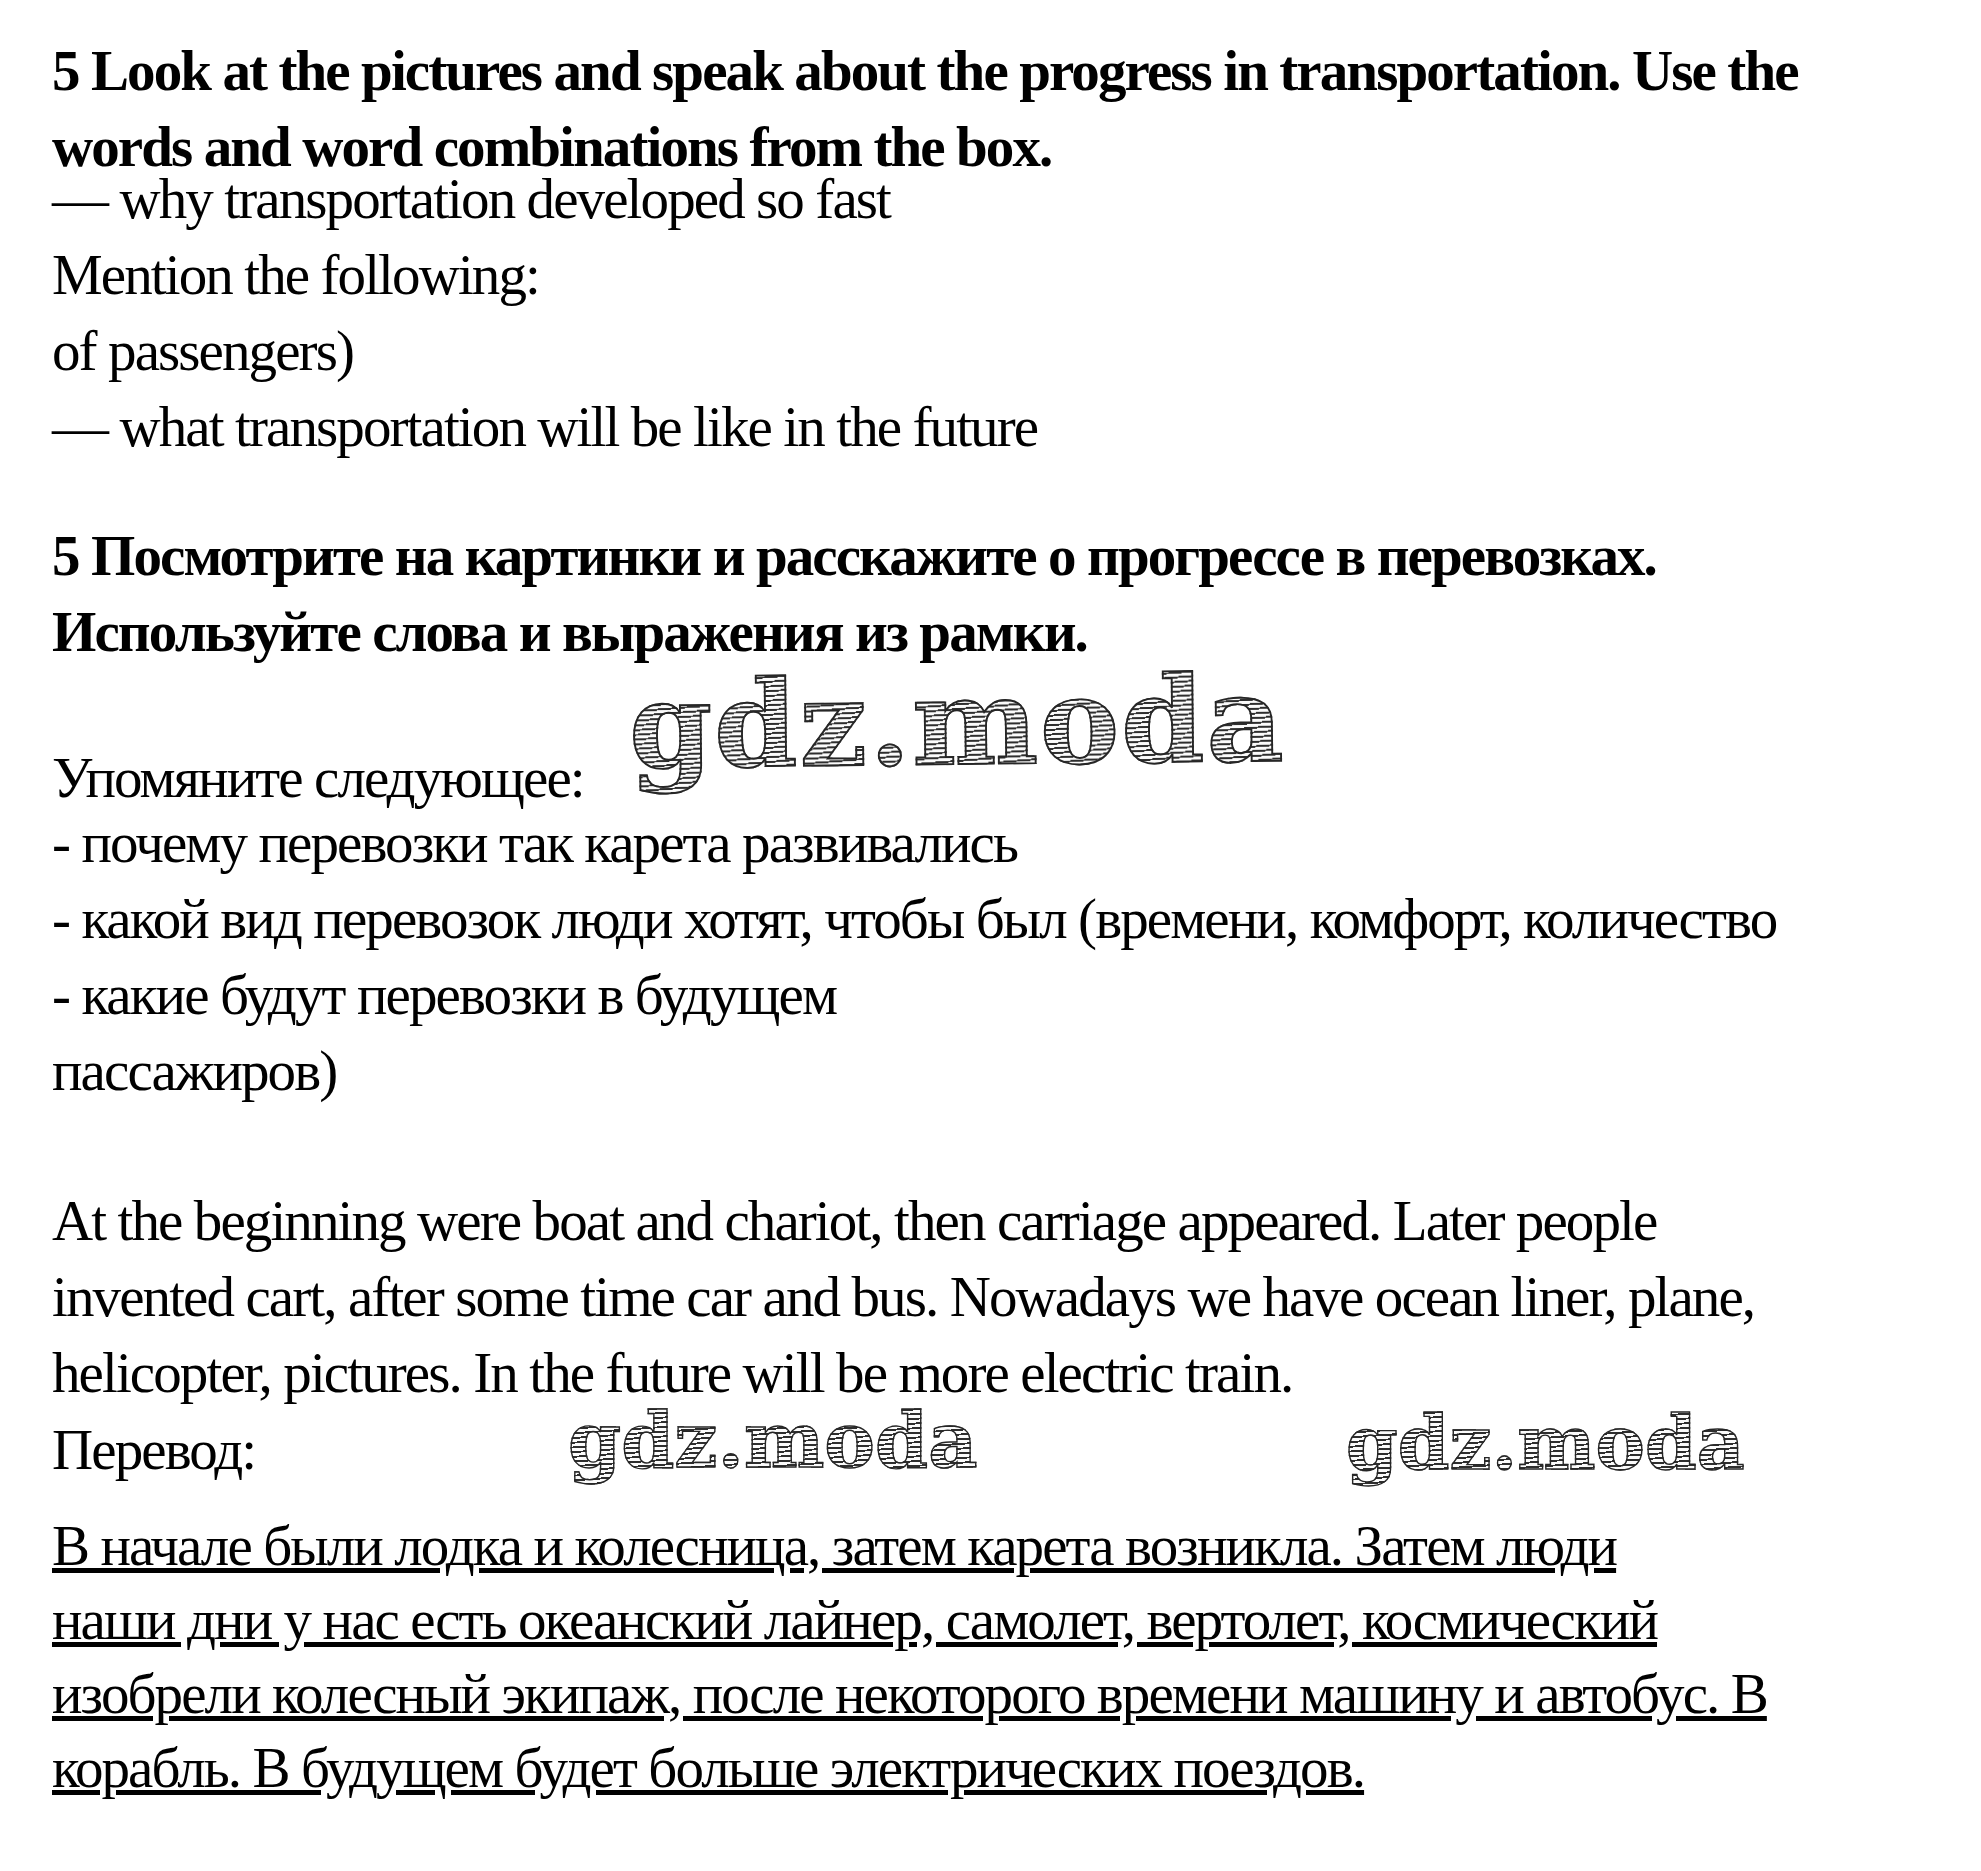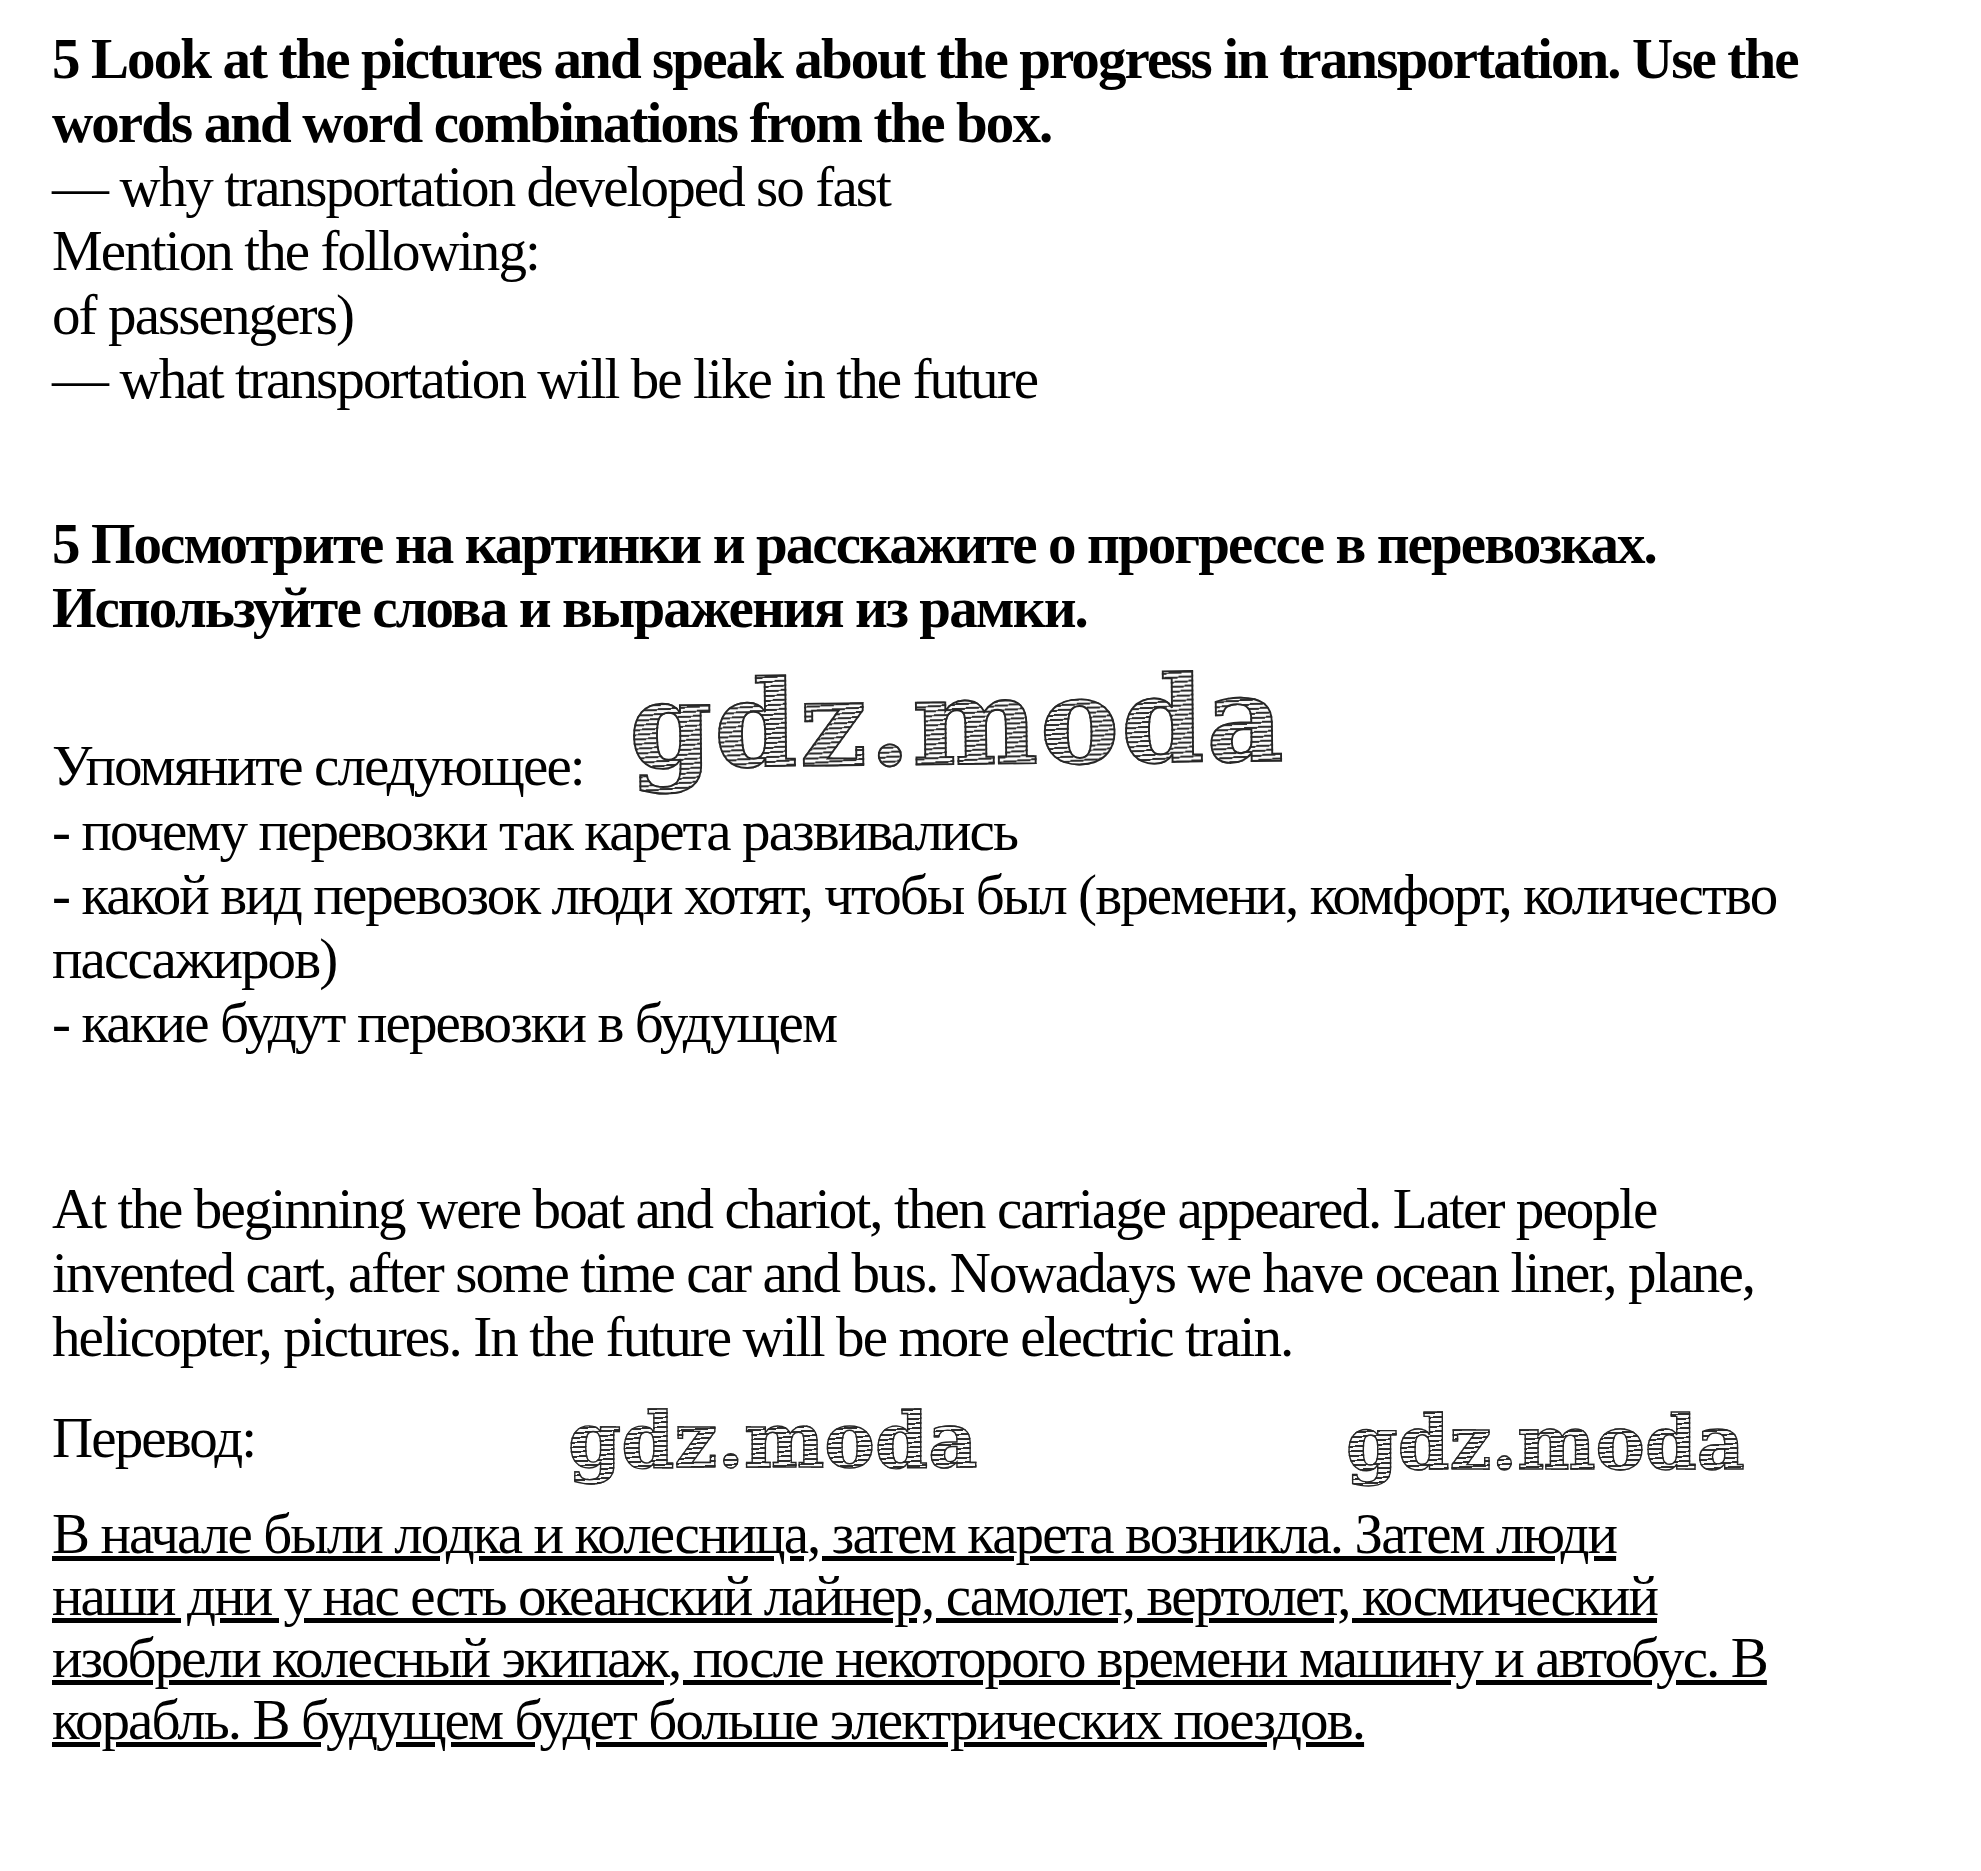--- a/index.html
+++ b/index.html
@@ -20,20 +20,21 @@
     position: absolute;
     left: 52px;
     width: 1893px;
   }
   .line {
     font-size: 57px;
     line-height: 64px;
     letter-spacing: -1.9px;
     white-space: nowrap;
     transform-origin: left center;
+    margin-top: 12px;
   }
   .bold .line, .line.bold {
     font-weight: bold;
   }
   .translation .line {
     line-height: 62px;
     text-decoration: underline;
   }
   
   .watermark {
@@ -92,22 +93,22 @@
     <div class="line">Используйте слова и выражения из рамки.</div>
   </section>
 
   <section class="block" style="top:734px">
     <div class="line">Упомяните следующее:</div>
   </section>
 
   <section class="block" style="top:799px">
     <div class="line">- почему перевозки так карета развивались</div>
     <div class="line">- какой вид перевозок люди хотят, чтобы был (времени, комфорт, количество</div>
+    <div class="line">- какие будут перевозки в будущем</div>
     <div class="line">пассажиров)</div>
-    <div class="line">- какие будут перевозки в будущем</div>
   </section>
 
   <section class="block" style="top:1177px">
     <div class="line">At the beginning were boat and chariot, then carriage appeared. Later people</div>
     <div class="line">invented cart, after some time car and bus. Nowadays we have ocean liner, plane,</div>
     <div class="line">helicopter, pictures. In the future will be more electric train.</div>
   </section>
 
   <section class="block" style="top:1406px">
     <div class="line">Перевод:</div>

